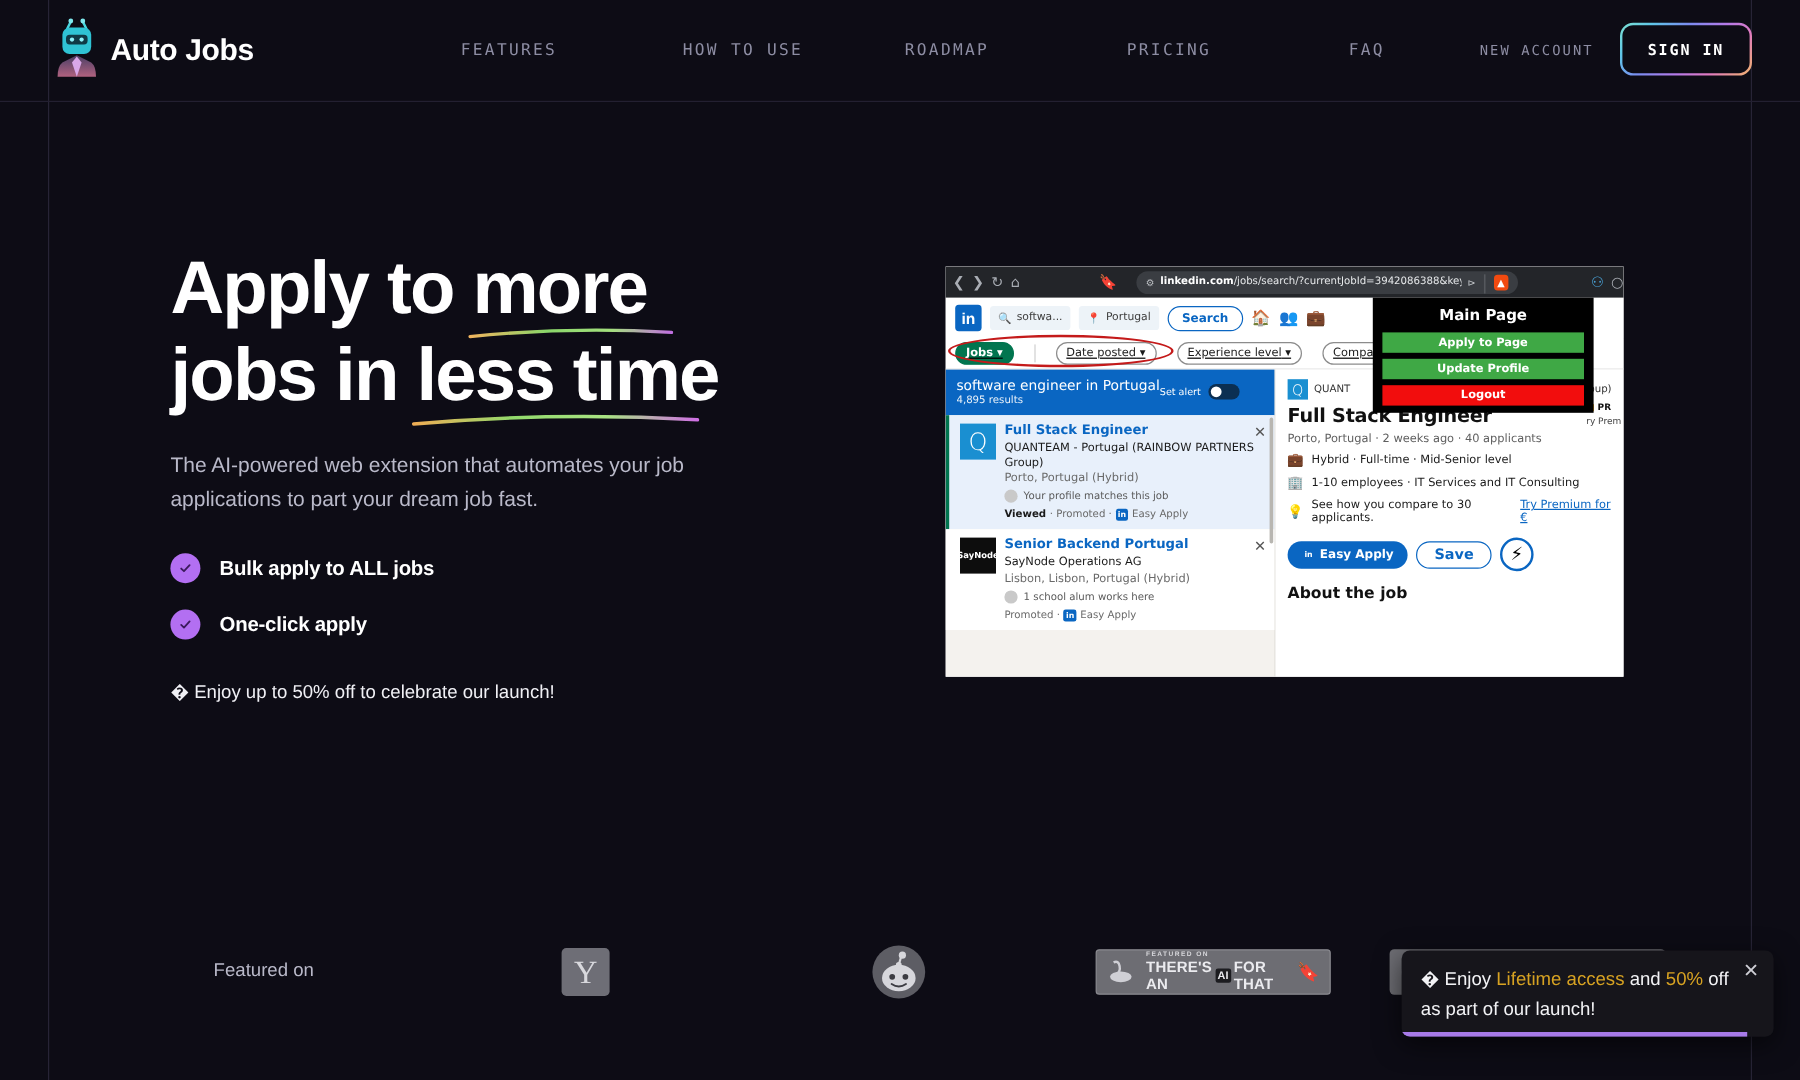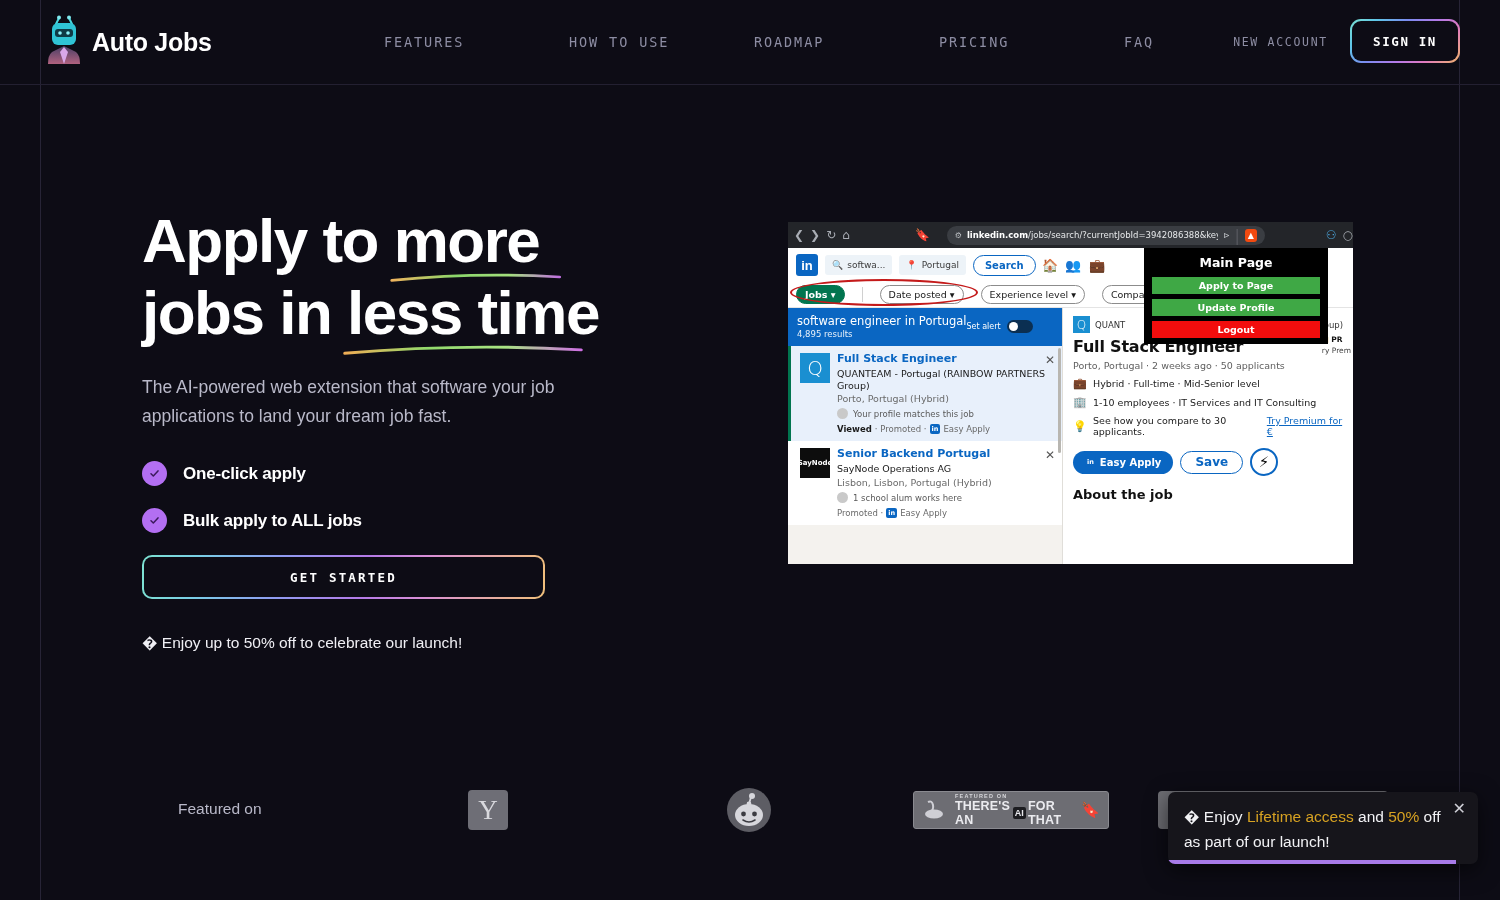--- a/index.html
+++ b/index.html
@@ -123,21 +123,21 @@
     background: #edf3f8; border-radius: 3px; height: 20px; display: flex;
     align-items: center; gap: 4px; padding: 0 7px; color: #3d3d3d; font-size: 9px;
   }
   .li-btn-search {
     border: 1px solid #0a66c2; color: #0a66c2; border-radius: 12px;
     height: 21px; padding: 0 11px; display: flex; align-items: center;
     font-size: 10px; font-weight: bold;
   }
   .li-ic { color: #5c5c5c; font-size: 13px; }
 
-  .li-filters { height: 26px; background: #fff; display: flex; align-items: center; padding: 0 8px; gap: 17px; border-bottom: 1px solid #e4e4e4; }
+  .li-filters { height: 26px; background: #fff; display: flex; align-items: center; padding: 0 8px; gap: 17px; border-bottom: 1px solid #e4e4e4; text-decoration: underline; }
   .pill {
     border: 1px solid #8c8c8c; border-radius: 11px; height: 19px; padding: 0 8px;
     display: flex; align-items: center; font-size: 9.5px; color: #1a1a1a; white-space: nowrap;
   }
   .pill.green { background: #01754f; border-color: #01754f; color: #fff; font-weight: 600; }
   .vdiv { width: 1px; height: 15px; background: #d0d0d0; }
 
   .li-body { display: flex; height: 256px; }
   .li-list { width: 275px; background: #f4f2ee; border-right: 1px solid #e0ded9; position: relative; }
   .li-head {
@@ -304,44 +304,41 @@
                 <stop offset="0" stop-color="#efad55"></stop>
                 <stop offset="35%" stop-color="#92da6c"></stop>
                 <stop offset="68%" stop-color="#a9e383"></stop>
                 <stop offset="100%" stop-color="#cf6fe4"></stop>
               </linearGradient>
             </defs>
             <path d="M2 12 Q140 0 278 8" stroke="url(#sw2)" stroke-width="3.4" fill="none" stroke-linecap="round"></path>
           </svg></span>
     </h1>
 
-    <p class="subhead">The AI-powered web extension that software your job applications to land your dream job fast.</p>
+    <p class="subhead">The AI-powered web extension that automates your job applications to part your dream job fast.</p>
 
     <div class="feat">
       <div class="feat-row">
         <span class="tick">
           <svg width="13" height="13" viewBox="0 0 13 13">
               <path d="M3 6.8 L5.3 9 L10 3.9" stroke="#3b1a5c" stroke-width="1.5" fill="none" stroke-linecap="round" stroke-linejoin="round"></path>
             </svg>
         </span>
-        <span class="feat-label">One-click apply</span>
+        <span class="feat-label">Bulk apply to ALL jobs</span>
       </div>
       <div class="feat-row">
         <span class="tick">
           <svg width="13" height="13" viewBox="0 0 13 13">
               <path d="M3 6.8 L5.3 9 L10 3.9" stroke="#3b1a5c" stroke-width="1.5" fill="none" stroke-linecap="round" stroke-linejoin="round"></path>
             </svg>
         </span>
-        <span class="feat-label">Bulk apply to ALL jobs</span>
-      </div>
-    </div>
-
-    <div class="cta-wrap">
-      <div class="cta">GET STARTED</div>
-    </div>
+        <span class="feat-label">One-click apply</span>
+      </div>
+    </div>
+
 
     <div class="promo">� Enjoy up to 50% off to celebrate our launch!</div>
   </div>
 
   <div class="mock">
 
     <div class="chrome">
       <span class="cicon">❮</span>
       <span class="cicon">❯</span>
       <span class="cicon">↻</span>
@@ -440,21 +437,21 @@
         <div class="scrollthumb"></div>
       </div>
 
       <div class="li-detail">
         <div class="dco">
           <span class="dco-logo">Q</span>
           <span>QUANT</span>
           <span style="margin-left:auto">oup)</span>
         </div>
         <div class="dtitle">Full Stack Engineer</div>
-        <div class="dsub">Porto, Portugal · 2 weeks ago · 50 applicants</div>
+        <div class="dsub">Porto, Portugal · 2 weeks ago · 40 applicants</div>
 
         <div class="drow">
           <span class="gi">💼</span>
           <span>Hybrid · Full-time · Mid-Senior level</span>
         </div>
         <div class="drow">
           <span class="gi">🏢</span>
           <span>1-10 employees · IT Services and IT Consulting</span>
         </div>
         <div class="drow">

